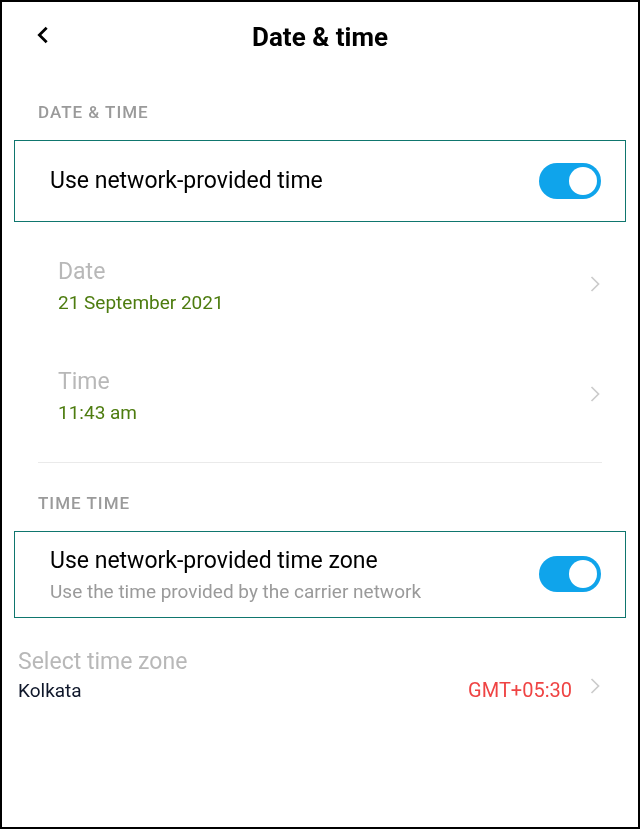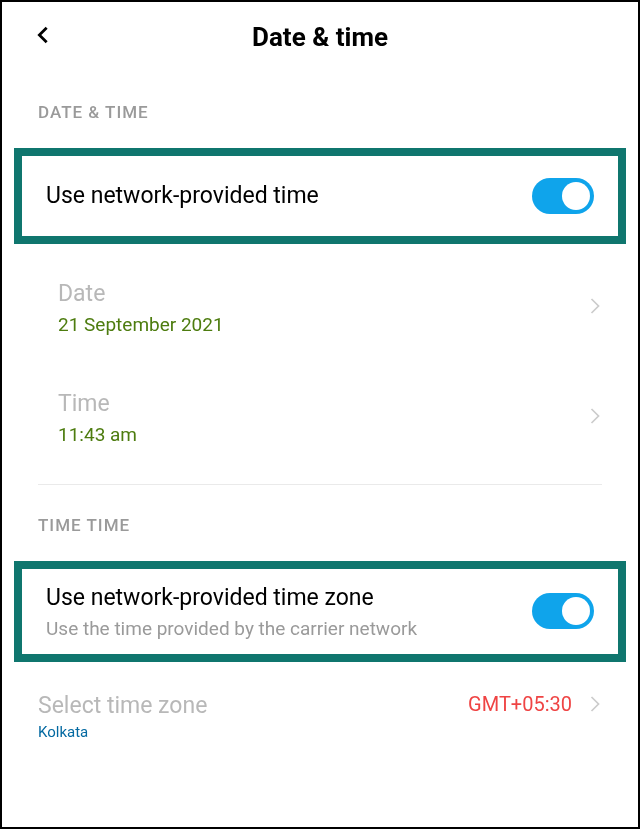--- a/index.html
+++ b/index.html
@@ -99,23 +99,23 @@
       flex-shrink: 0;
     }
     .chevron svg {
       width: 14px;
       height: 24px;
       stroke: #ccc;
       stroke-width: 3;
       fill: none;
     }
     .highlight {
-      border: 8px solid #0f766e;
-      margin: 8px 12px;
-      padding-left: 24px;
+      border: 1px solid #0f766e;
+      margin: 0 12px;
+      padding-left: 35px;
       padding-right: 24px;
     }
     .divider {
       height: 1px;
       background: #eaeaea;
       margin: 20px 36px;
     }
     .date-row, .time-row {
       display: flex;
       align-items: center;
@@ -129,34 +129,34 @@
       font-size: 23px;
       color: #b8b8b8;
       margin-bottom: 6px;
     }
     .date-time-value {
       font-size: 19px;
       color: #4d7c0f;
     }
     .stz-row {
       display: flex;
-      align-items: flex-start;
-      padding: 18px 36px 0 36px;
+      align-items: flex-end;
+      padding: 18px 36px 0 16px;
     }
     .stz-block {
       flex: 1;
     }
     .stz-title {
       font-size: 23px;
       color: #b8b8b8;
       margin-bottom: 4px;
     }
     .stz-sub {
-      font-size: 15px;
-      color: #0369a1;
+      font-size: 19px;
+      color: #0f172a;
     }
     .tz-highlight {
       padding-top: 14px;
       padding-bottom: 14px;
       gap: 24px;
     }
   </style>
 </head>
 <body>
 

